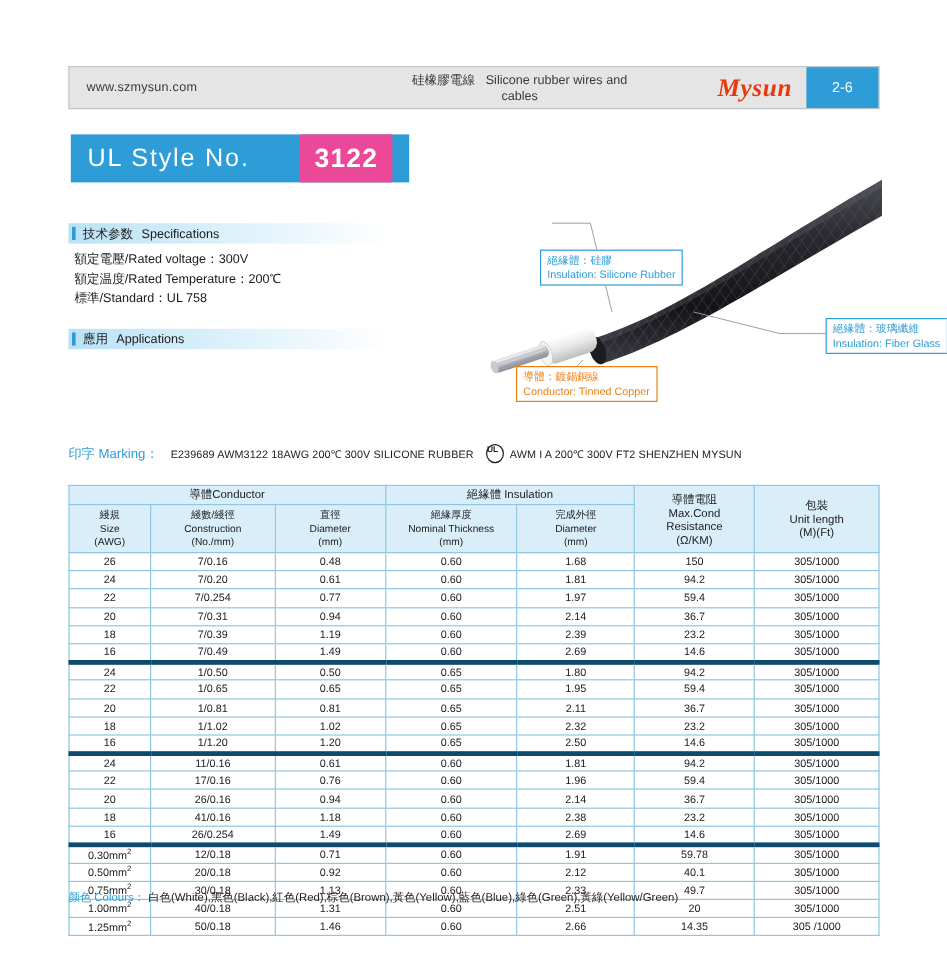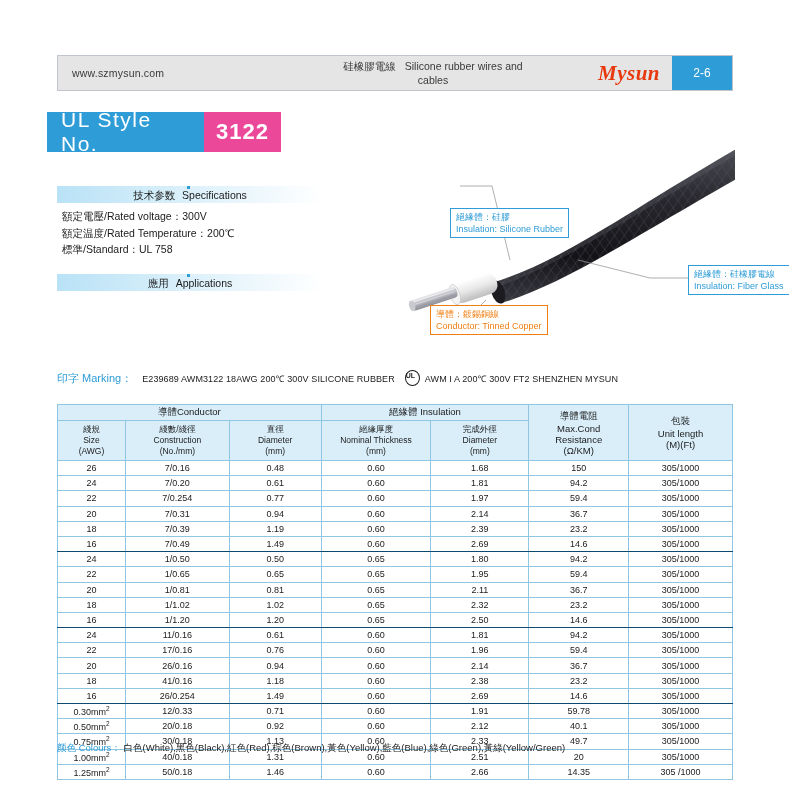--- a/index.html
+++ b/index.html
@@ -62,22 +62,22 @@
     font-size: 12px;
     display: flex;
     align-items: center;
     justify-content: center;
     margin-left: 4px;
   }
 
   
   .ul-bar {
     position: absolute;
-    left: 47px; top: 112px;
-    width: 234px; height: 40px;
+    left: 59px; top: 112px;
+    width: 282px; height: 40px;
     background: #2e9cd6;
     display: flex;
     align-items: center;
     gap: 32px;
   }
   .ul-bar .ul-text {
     color: #fff;
     font-size: 21px;
     padding-left: 14px;
     letter-spacing: 1.5px;
@@ -95,21 +95,20 @@
     letter-spacing: 1px;
   }
 
   
   .sec-bar {
     position: absolute;
     width: 266px; height: 17px;
     background: linear-gradient(to right, #b9e2f6 0%, #ffffff 100%);
     display: flex;
     align-items: center;
-    flex-direction: column;
   }
   .sec-bar .tick {
     width: 3px; height: 11px;
     background: #2e9cd6;
     margin-left: 3px; margin-right: 6px;
   }
   .sec-bar .sec-title {
     font-size: 10.5px;
     color: #1b1b1b;
   }
@@ -206,21 +205,21 @@
     font-size: 9.5px;
   }
   table.spec thead tr.sub th {
     background: #d9eef9;
     font-weight: normal;
     height: 40px;
     line-height: 11px;
     font-size: 8.5px;
   }
   table.spec tbody td { height: 15.2px; }
-  table.spec tbody tr.grp-end td { border-bottom: 1px solid #0c4a6e; }
+  table.spec tbody tr.grp-end td { border-bottom: 4px solid #0c4a6e; }
   .sup { font-size: 6.5px; vertical-align: super; }
 
   
   .colours {
     position: absolute;
     left: 57px; top: 742px;
     font-size: 9.5px;
     color: #1b1b1b;
   }
   .colours .cl-label { color: #2e9cd6; }
@@ -320,21 +319,21 @@
       <polyline points="100,76 132,76 150,150" fill="none" stroke="#9a9a9a" stroke-width="0.8"></polyline>
       <polyline points="330,168 290,168 218,150" fill="none" stroke="#9a9a9a" stroke-width="0.8"></polyline>
       <polyline points="80,206 110,206 126,190" fill="none" stroke="#9a9a9a" stroke-width="0.8"></polyline>
     </svg>
 
     <div class="callout" id="co-ins-sil">
       <span class="cn">絕緣體：硅膠</span>
       <span class="en">Insulation: Silicone  Rubber</span>
     </div>
     <div class="callout" id="co-fiber">
-      <span class="cn">絕緣體：硅橡膠電線</span>
+      <span class="cn">絕緣體：玻璃纖維</span>
       <span class="en">Insulation: Fiber Glass</span>
     </div>
     <div class="callout orange" id="co-cond">
       <span class="cn">導體：鍍錫銅線</span>
       <span class="en">Conductor: Tinned Copper</span>
     </div>
   </div>
 
   <div class="marking">
     <span class="mk-label">印字 Marking：</span>
@@ -537,21 +536,21 @@
           <td>16</td>
           <td>26/0.254</td>
           <td>1.49</td>
           <td>0.60</td>
           <td>2.69</td>
           <td>14.6</td>
           <td>305/1000</td>
         </tr>
         <tr>
           <td>0.30mm<span class="sup">2</span></td>
-          <td>12/0.33</td>
+          <td>12/0.18</td>
           <td>0.71</td>
           <td>0.60</td>
           <td>1.91</td>
           <td>59.78</td>
           <td>305/1000</td>
         </tr>
         <tr>
           <td>0.50mm<span class="sup">2</span></td>
           <td>20/0.18</td>
           <td>0.92</td>

